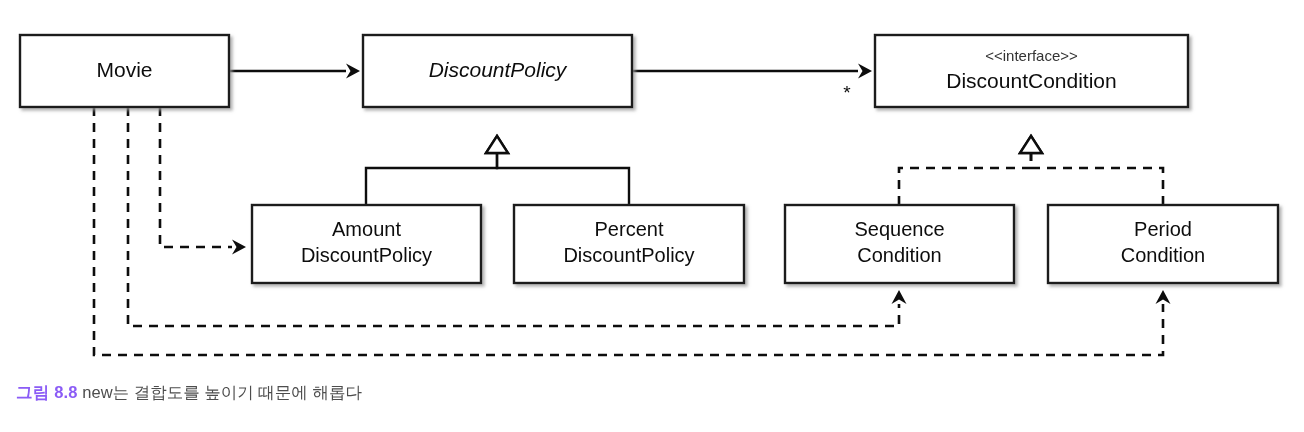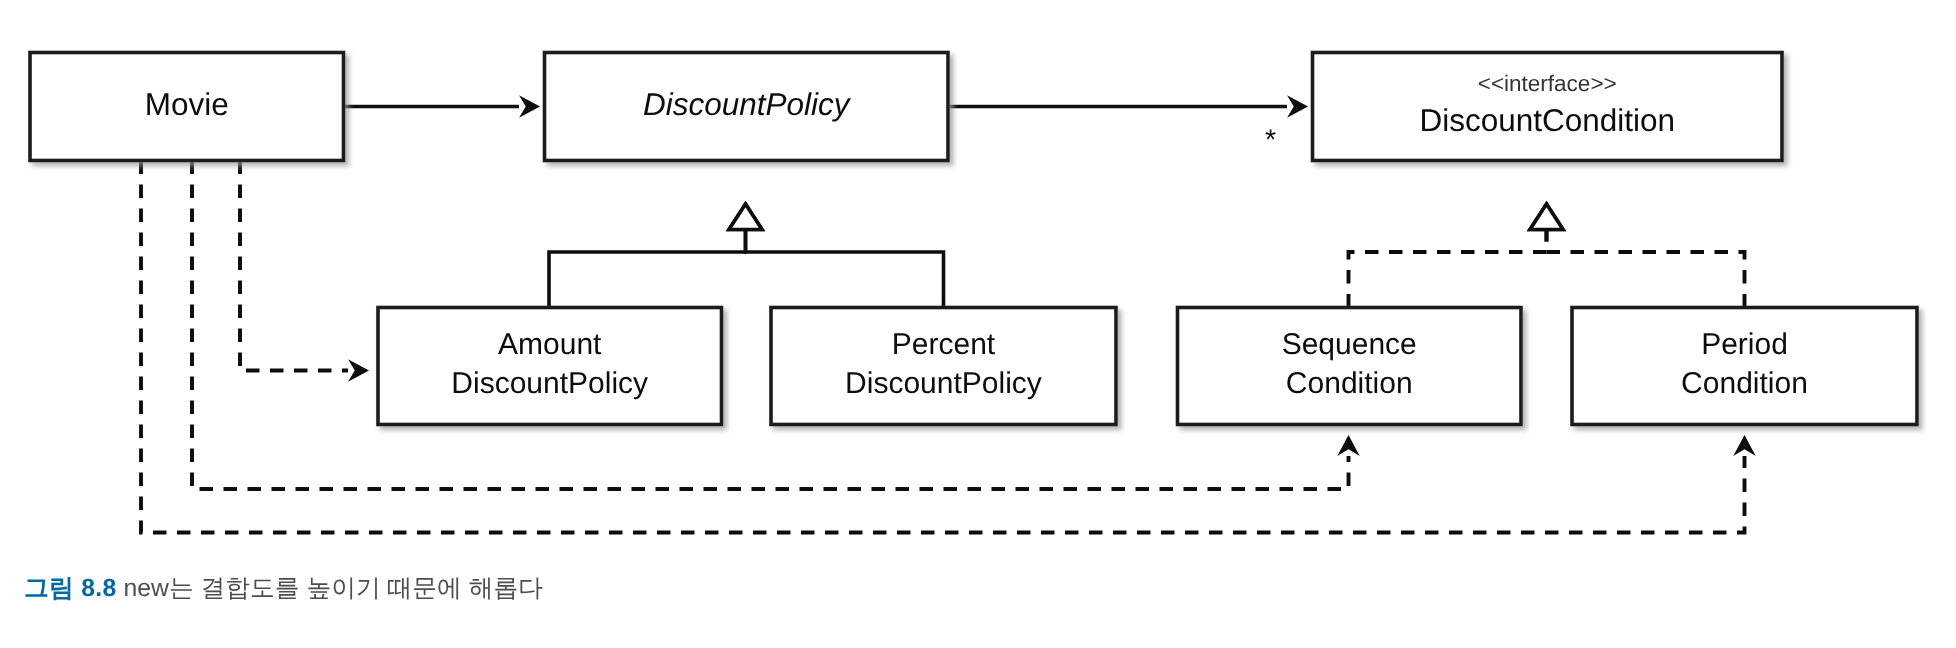--- a/index.html
+++ b/index.html
@@ -179,16 +179,16 @@
           <text x="1163" y="231" class="class-label size-md">Period</text>
           <text x="1163" y="257" class="class-label size-md">Condition</text>
         </g>
       </g>
     <g id="edge-labels-layer">
         <text x="847" y="94" class="multiplicity-label">*</text>
       </g>
   </svg>
 
   <div class="caption">
-    <span class="caption-number" style="color: #0369a1;">그림 8.8</span><span class="caption-text" style="color: rgb(77, 77, 77);"> new는 결합도를 높이기 때문에 해롭다</span>
+    <span class="caption-number" style="color: #8b5cf6;">그림 8.8</span><span class="caption-text" style="color: rgb(77, 77, 77);"> new는 결합도를 높이기 때문에 해롭다</span>
   </div>
 
 </div>
 
 </body></html>

